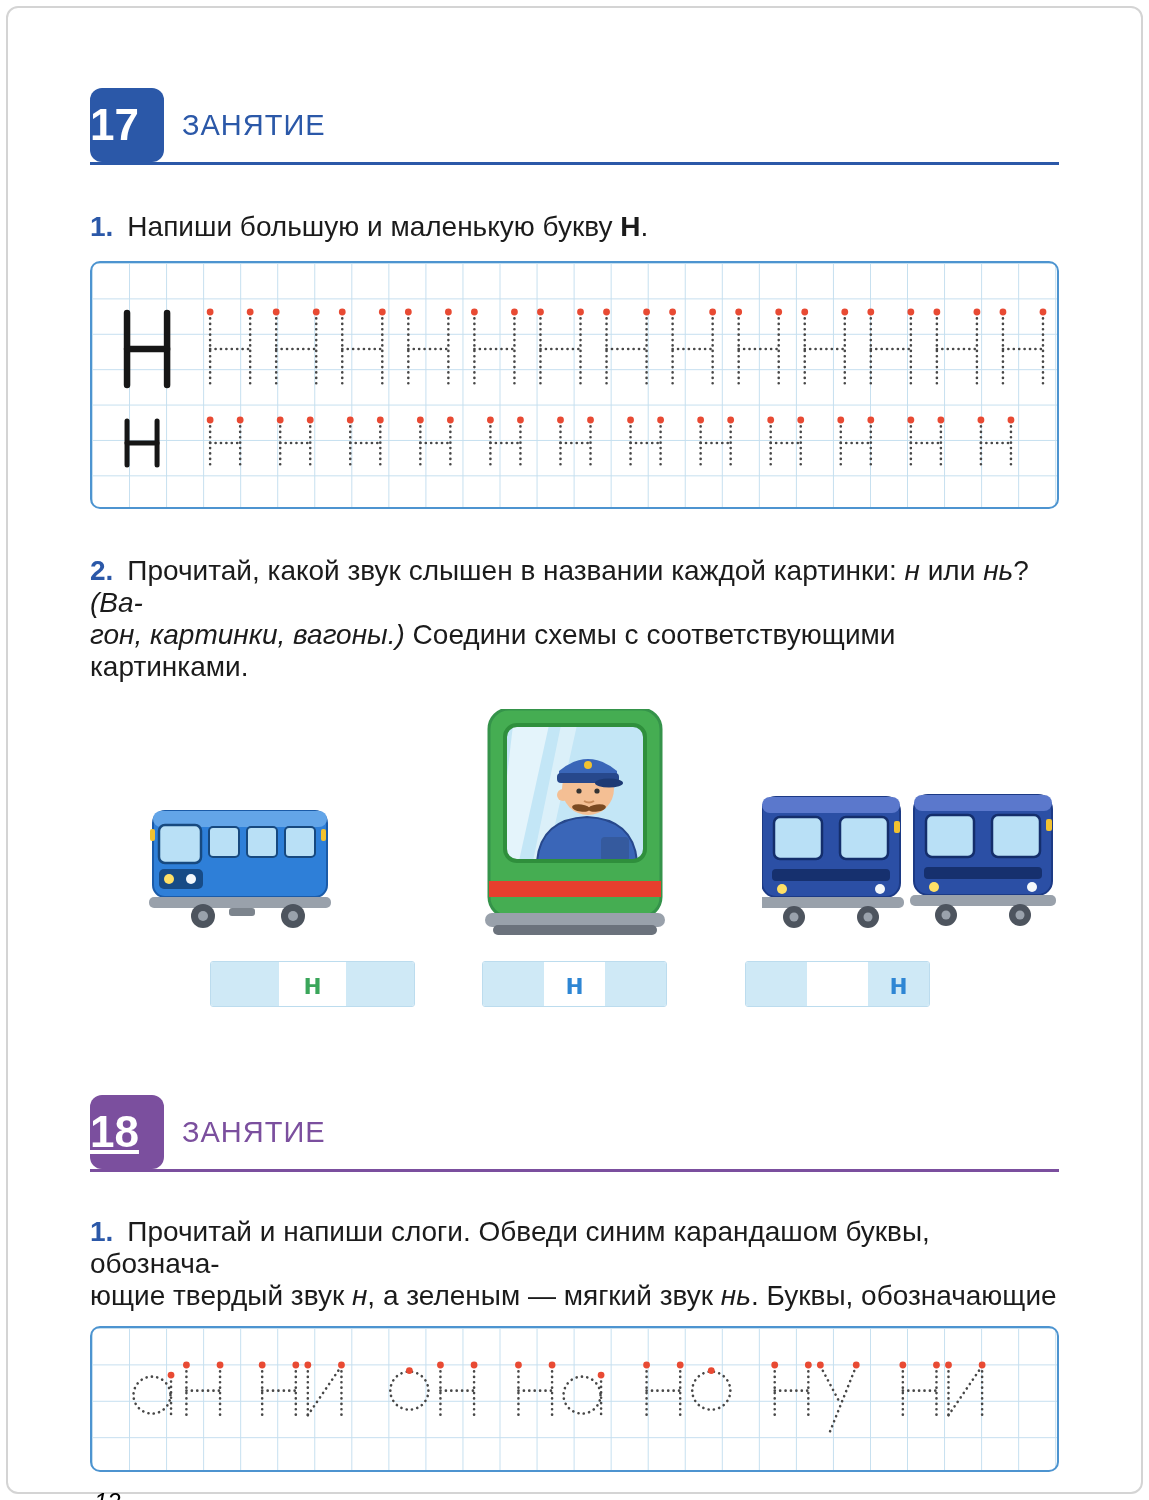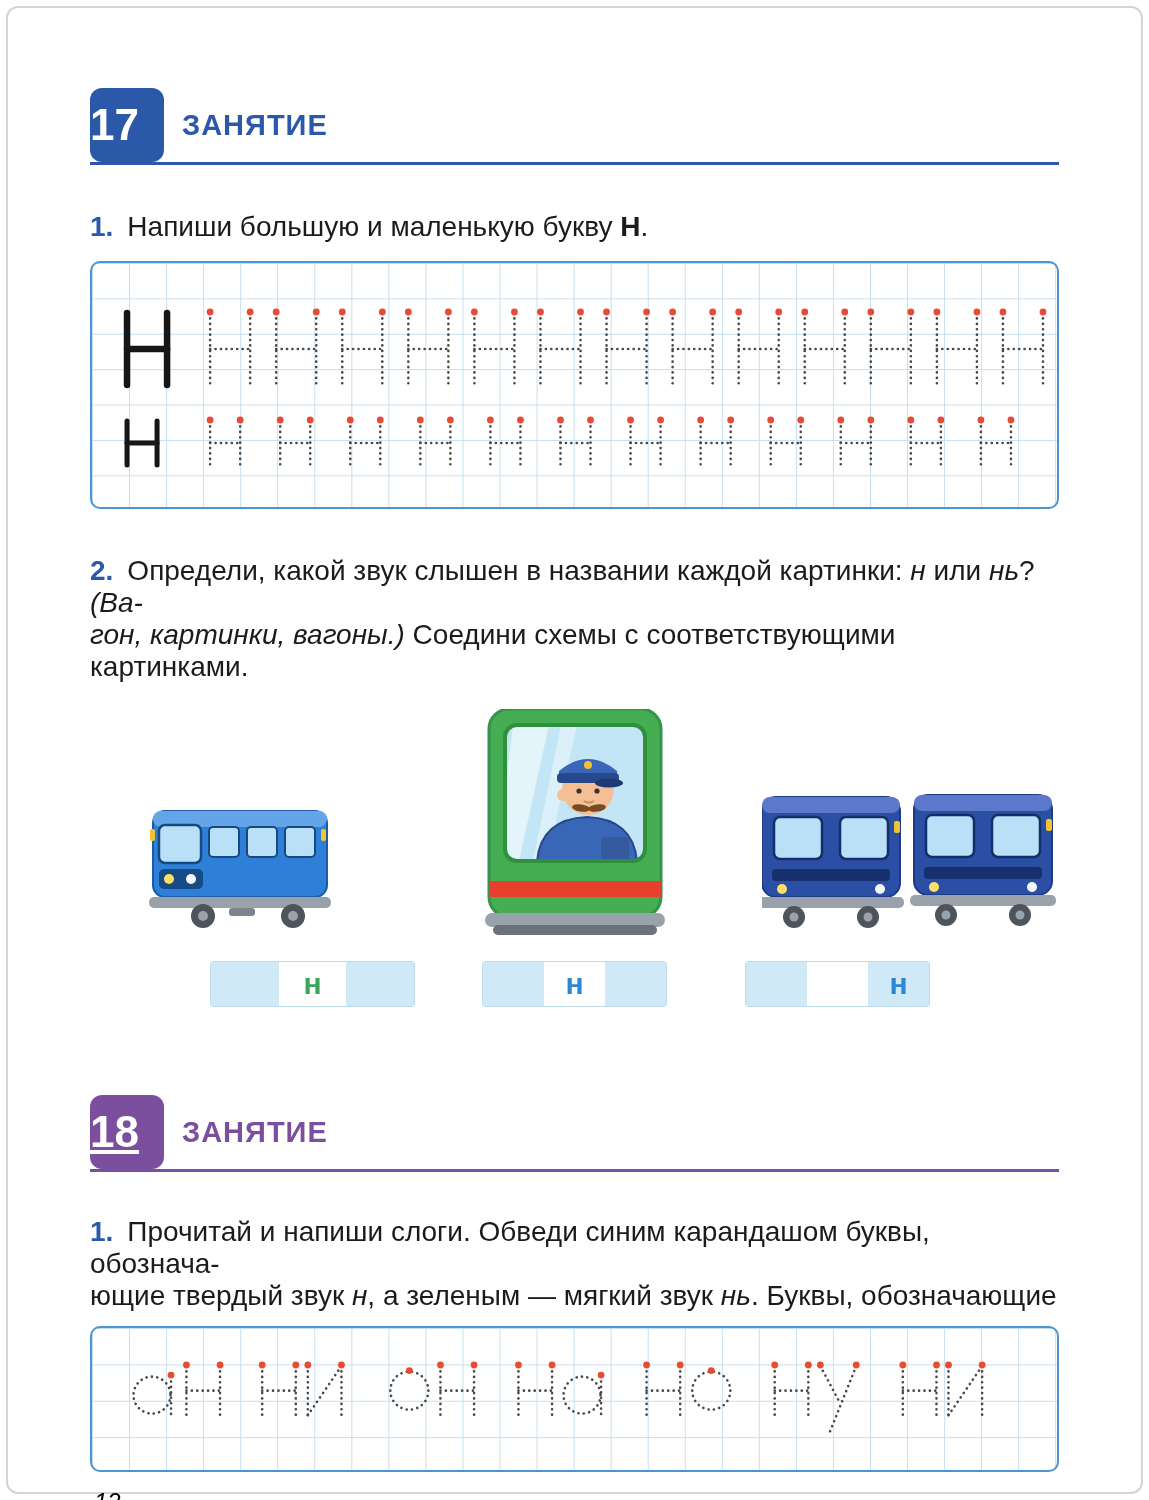--- a/index.html
+++ b/index.html
@@ -6,21 +6,21 @@
   body { margin:0; background:#ffffff; font-family:"Liberation Sans", sans-serif; color:#1b1b1b; }
   .page { width:1149px; height:1500px; position:relative; overflow:hidden; background:#fff; }
   .page-frame { position:absolute; inset:6px; border:2px solid #d4d4d4; border-radius:12px; pointer-events:none; }
   .content { position:relative; padding:0 90px; display:flow-root; }
 
   .lesson-header { display:flex; align-items:center; gap:18px; margin-top:88px; }
   .badge { width:74px; height:74px; border-radius:12px; color:#fff; font-size:44px; font-weight:bold;
            display:flex; align-items:center; justify-content:flex-start; }
   .badge-17 { background:#2b58a8; }
   .badge-18 { background:#7b4f9e;text-decoration:underline; }
-  .lesson-title { font-size:29px; font-weight:bold; letter-spacing:1px;text-align:center; }
+  .lesson-title { font-size:29px; font-weight:normal; letter-spacing:1px;text-align:center; }
   .title-17 { color:#2b58a8; }
   .title-18 { color:#7b4f9e; }
   .rule { height:3px; }
   .rule-17 { background:#2b58a8; }
   .rule-18 { background:#7b4f9e; }
 
   .task { font-size:28px; line-height:32px; margin:46px 0 0 0; }
   .task .it { font-style:italic; }
   .task .bd { font-weight:bold; }
   .task-num { font-weight:bold; color:#2b58a8; margin-right:14px; }
@@ -197,21 +197,21 @@
           <circle cx="848" cy="157" r="3.4" fill="#e84a33"></circle>
           <line x1="888" y1="158" x2="888" y2="202" fill="none" stroke="#474747" stroke-width="2.6" stroke-linecap="round" stroke-dasharray="0.1 5.3"></line>
           <line x1="918" y1="158" x2="918" y2="202" fill="none" stroke="#474747" stroke-width="2.6" stroke-linecap="round" stroke-dasharray="0.1 5.3"></line>
           <line x1="888" y1="180" x2="918" y2="180" fill="none" stroke="#474747" stroke-width="2.6" stroke-linecap="round" stroke-dasharray="0.1 5.3"></line>
           <circle cx="888" cy="157" r="3.4" fill="#e84a33"></circle>
           <circle cx="918" cy="157" r="3.4" fill="#e84a33"></circle>
         </svg>
     </div>
 
     <p class="task">
-      <span class="task-num">2.</span><span><span>Определи, какой звук слышен в названии каждой картинки: </span><span class="it">н</span><span> или </span><span class="it">нь</span><span>? </span><span class="it">(Ва-</span><br><span class="it">гон, картинки, вагоны.)</span><span> Соедини схемы с соответствующими картинками.</span></span>
+      <span class="task-num">2.</span><span><span>Прочитай, какой звук слышен в названии каждой картинки: </span><span class="it">н</span><span> или </span><span class="it">нь</span><span>? </span><span class="it">(Ва-</span><br><span class="it">гон, картинки, вагоны.)</span><span> Соедини схемы с соответствующими картинками.</span></span>
     </p>
 
     <div class="images-row">
       <div class="img-slot slot-1">
         <svg width="190" height="152" viewBox="0 0 190 152">
           <rect x="8" y="26" width="174" height="86" rx="12" fill="#2e7fd8" stroke="#1b5ba8" stroke-width="2"></rect>
           <rect x="8" y="26" width="174" height="16" rx="8" fill="#63a5e8"></rect>
           <rect x="14" y="40" width="42" height="38" rx="6" fill="#b9e0f6" stroke="#17497f" stroke-width="2.5"></rect>
           <rect x="64" y="42" width="30" height="30" rx="4" fill="#b9e0f6" stroke="#17497f" stroke-width="2"></rect>
           <rect x="102" y="42" width="30" height="30" rx="4" fill="#b9e0f6" stroke="#17497f" stroke-width="2"></rect>

